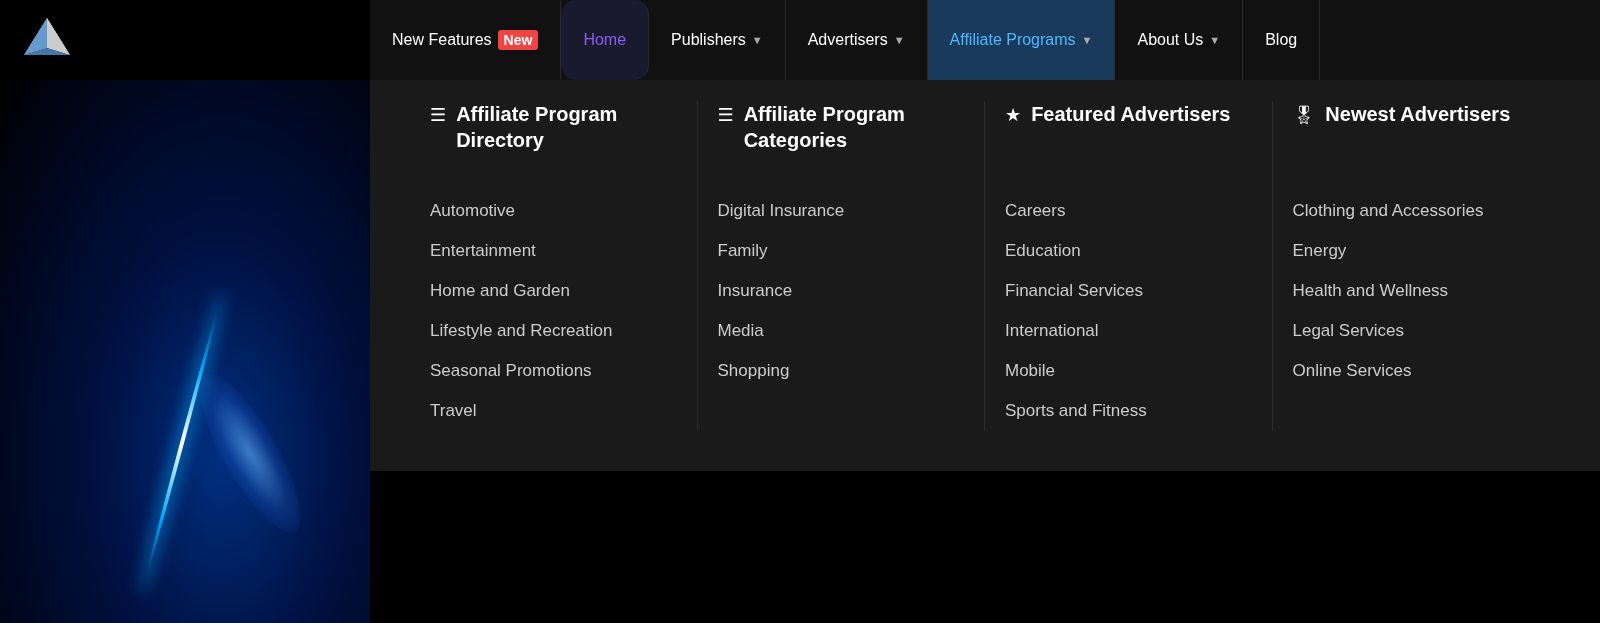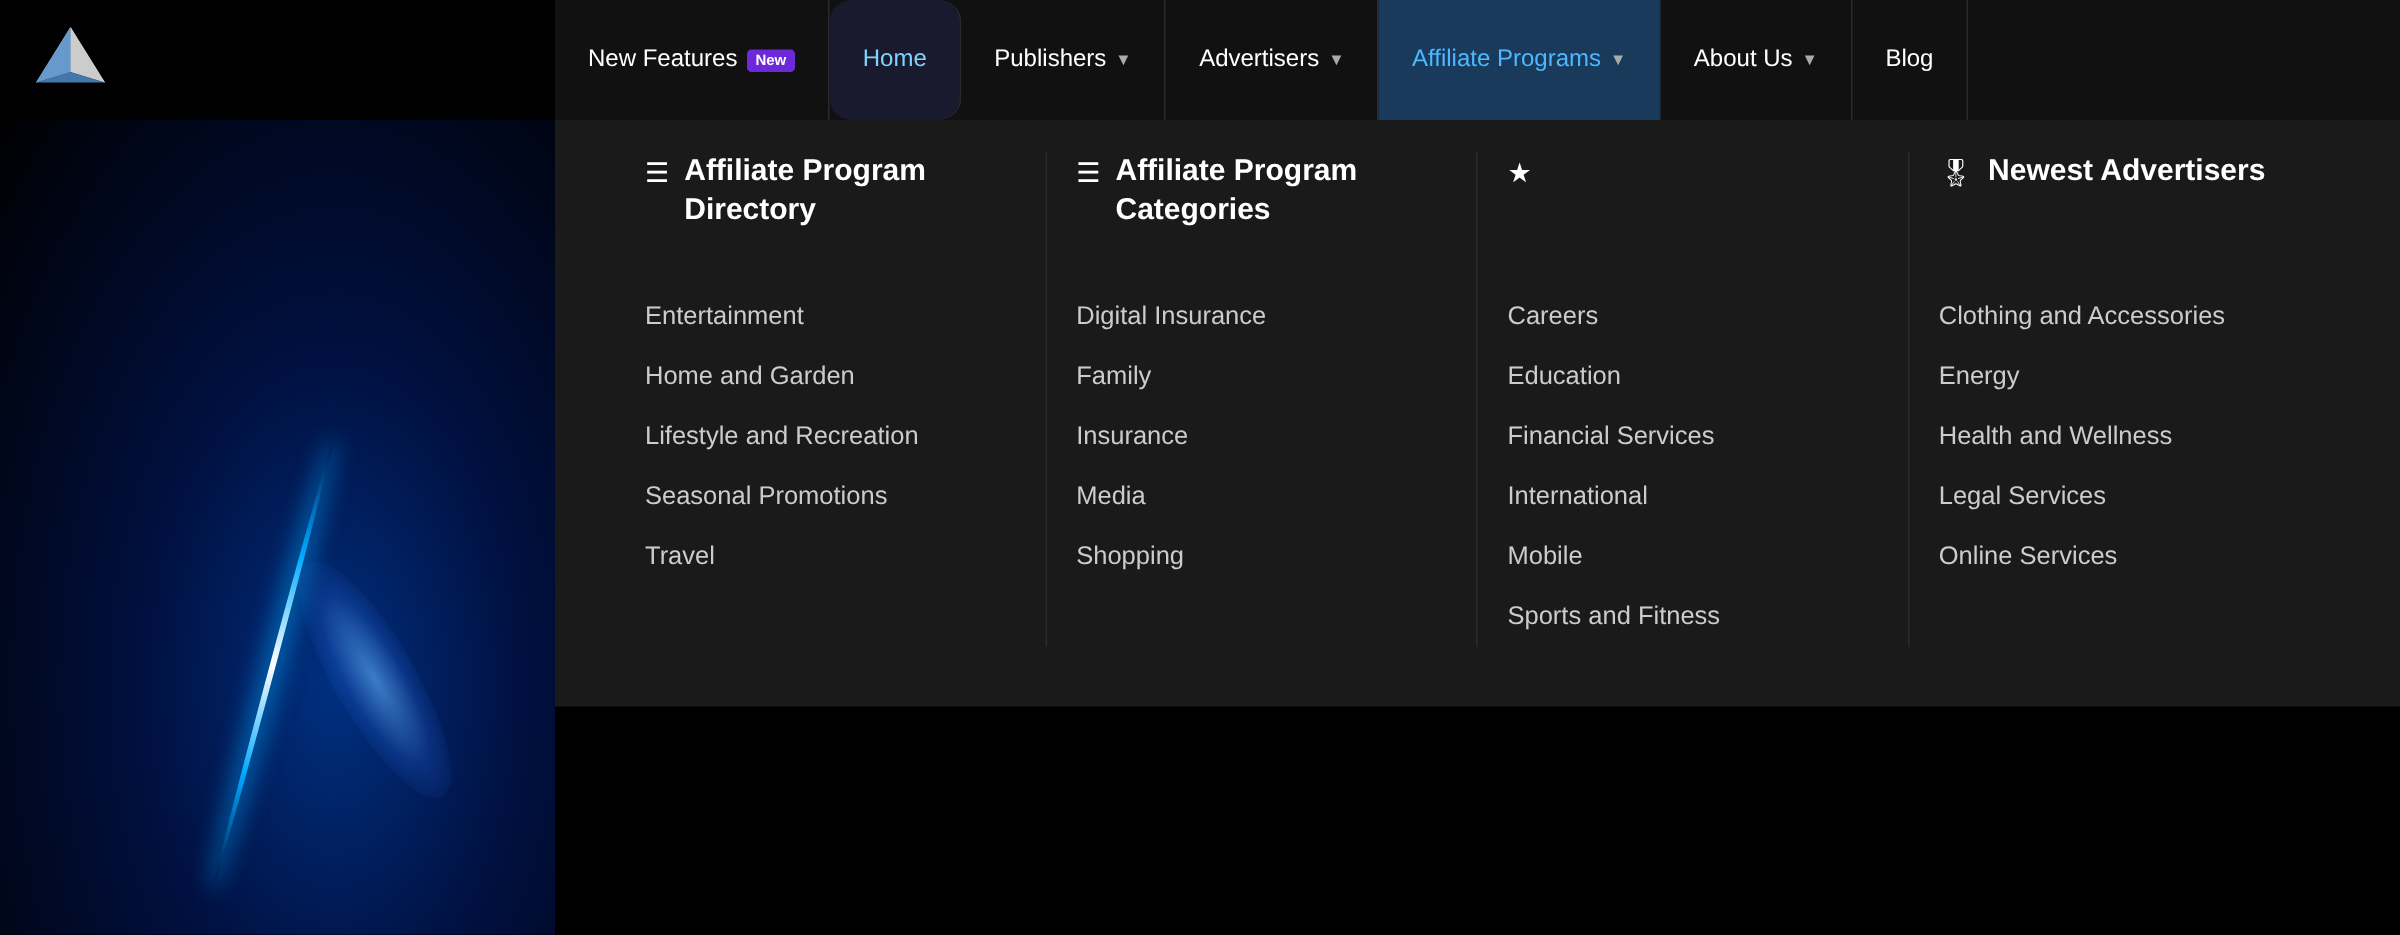--- a/index.html
+++ b/index.html
@@ -49,28 +49,28 @@
       padding: 0 22px;
       color: #fff;
       font-size: 16px;
       cursor: pointer;
       white-space: nowrap;
       border-right: 1px solid #2a2a2a;
       position: relative;
       text-decoration: none;
       background: transparent;
     }
-    .nav-item.home { color: #7dd3fc; background: #1a1a2e; border-radius: 15px; }
+    .nav-item.home { color: #8b5cf6; background: #1a1a2e; border-radius: 15px; }
     .nav-item.active-affiliate { color: #4db8ff; background: #1a3a5c; }
 
     .nav-badge {
       display: inline-block;
-      background: #6d28d9;
-      color: #fff;
-      font-size: 10px;
+      background: #ef4444;
+      color: #fff;
+      font-size: 14px;
       font-weight: bold;
       padding: 2px 6px;
       border-radius: 3px;
       margin-left: 6px;
       vertical-align: middle;
     }
 
     .nav-arrow {
       margin-left: 6px;
       font-size: 11px;
@@ -220,40 +220,42 @@
 </div>
 
 <div class="dropdown-overlay">
   <div class="dropdown-grid">
 
   <div class="dropdown-col">
         <div class="col-header">
           <span class="col-header-icon">☰</span>
           <span class="col-header-text">Affiliate Program Directory</span>
         </div>
+        <a class="menu-link">Automotive</a>
         <a class="menu-link">Entertainment</a>
         <a class="menu-link">Home and Garden</a>
         <a class="menu-link">Lifestyle and Recreation</a>
         <a class="menu-link">Seasonal Promotions</a>
         <a class="menu-link">Travel</a>
       </div>
       <div class="dropdown-col">
         <div class="col-header">
           <span class="col-header-icon">☰</span>
           <span class="col-header-text">Affiliate Program Categories</span>
         </div>
         <a class="menu-link">Digital Insurance</a>
         <a class="menu-link">Family</a>
         <a class="menu-link">Insurance</a>
         <a class="menu-link">Media</a>
         <a class="menu-link">Shopping</a>
       </div>
       <div class="dropdown-col">
         <div class="col-header">
           <span class="col-header-icon">★</span>
+          <span class="col-header-text">Featured Advertisers</span>
         </div>
         <a class="menu-link">Careers</a>
         <a class="menu-link">Education</a>
         <a class="menu-link">Financial Services</a>
         <a class="menu-link">International</a>
         <a class="menu-link">Mobile</a>
         <a class="menu-link">Sports and Fitness</a>
       </div>
       <div class="dropdown-col">
         <div class="col-header">

